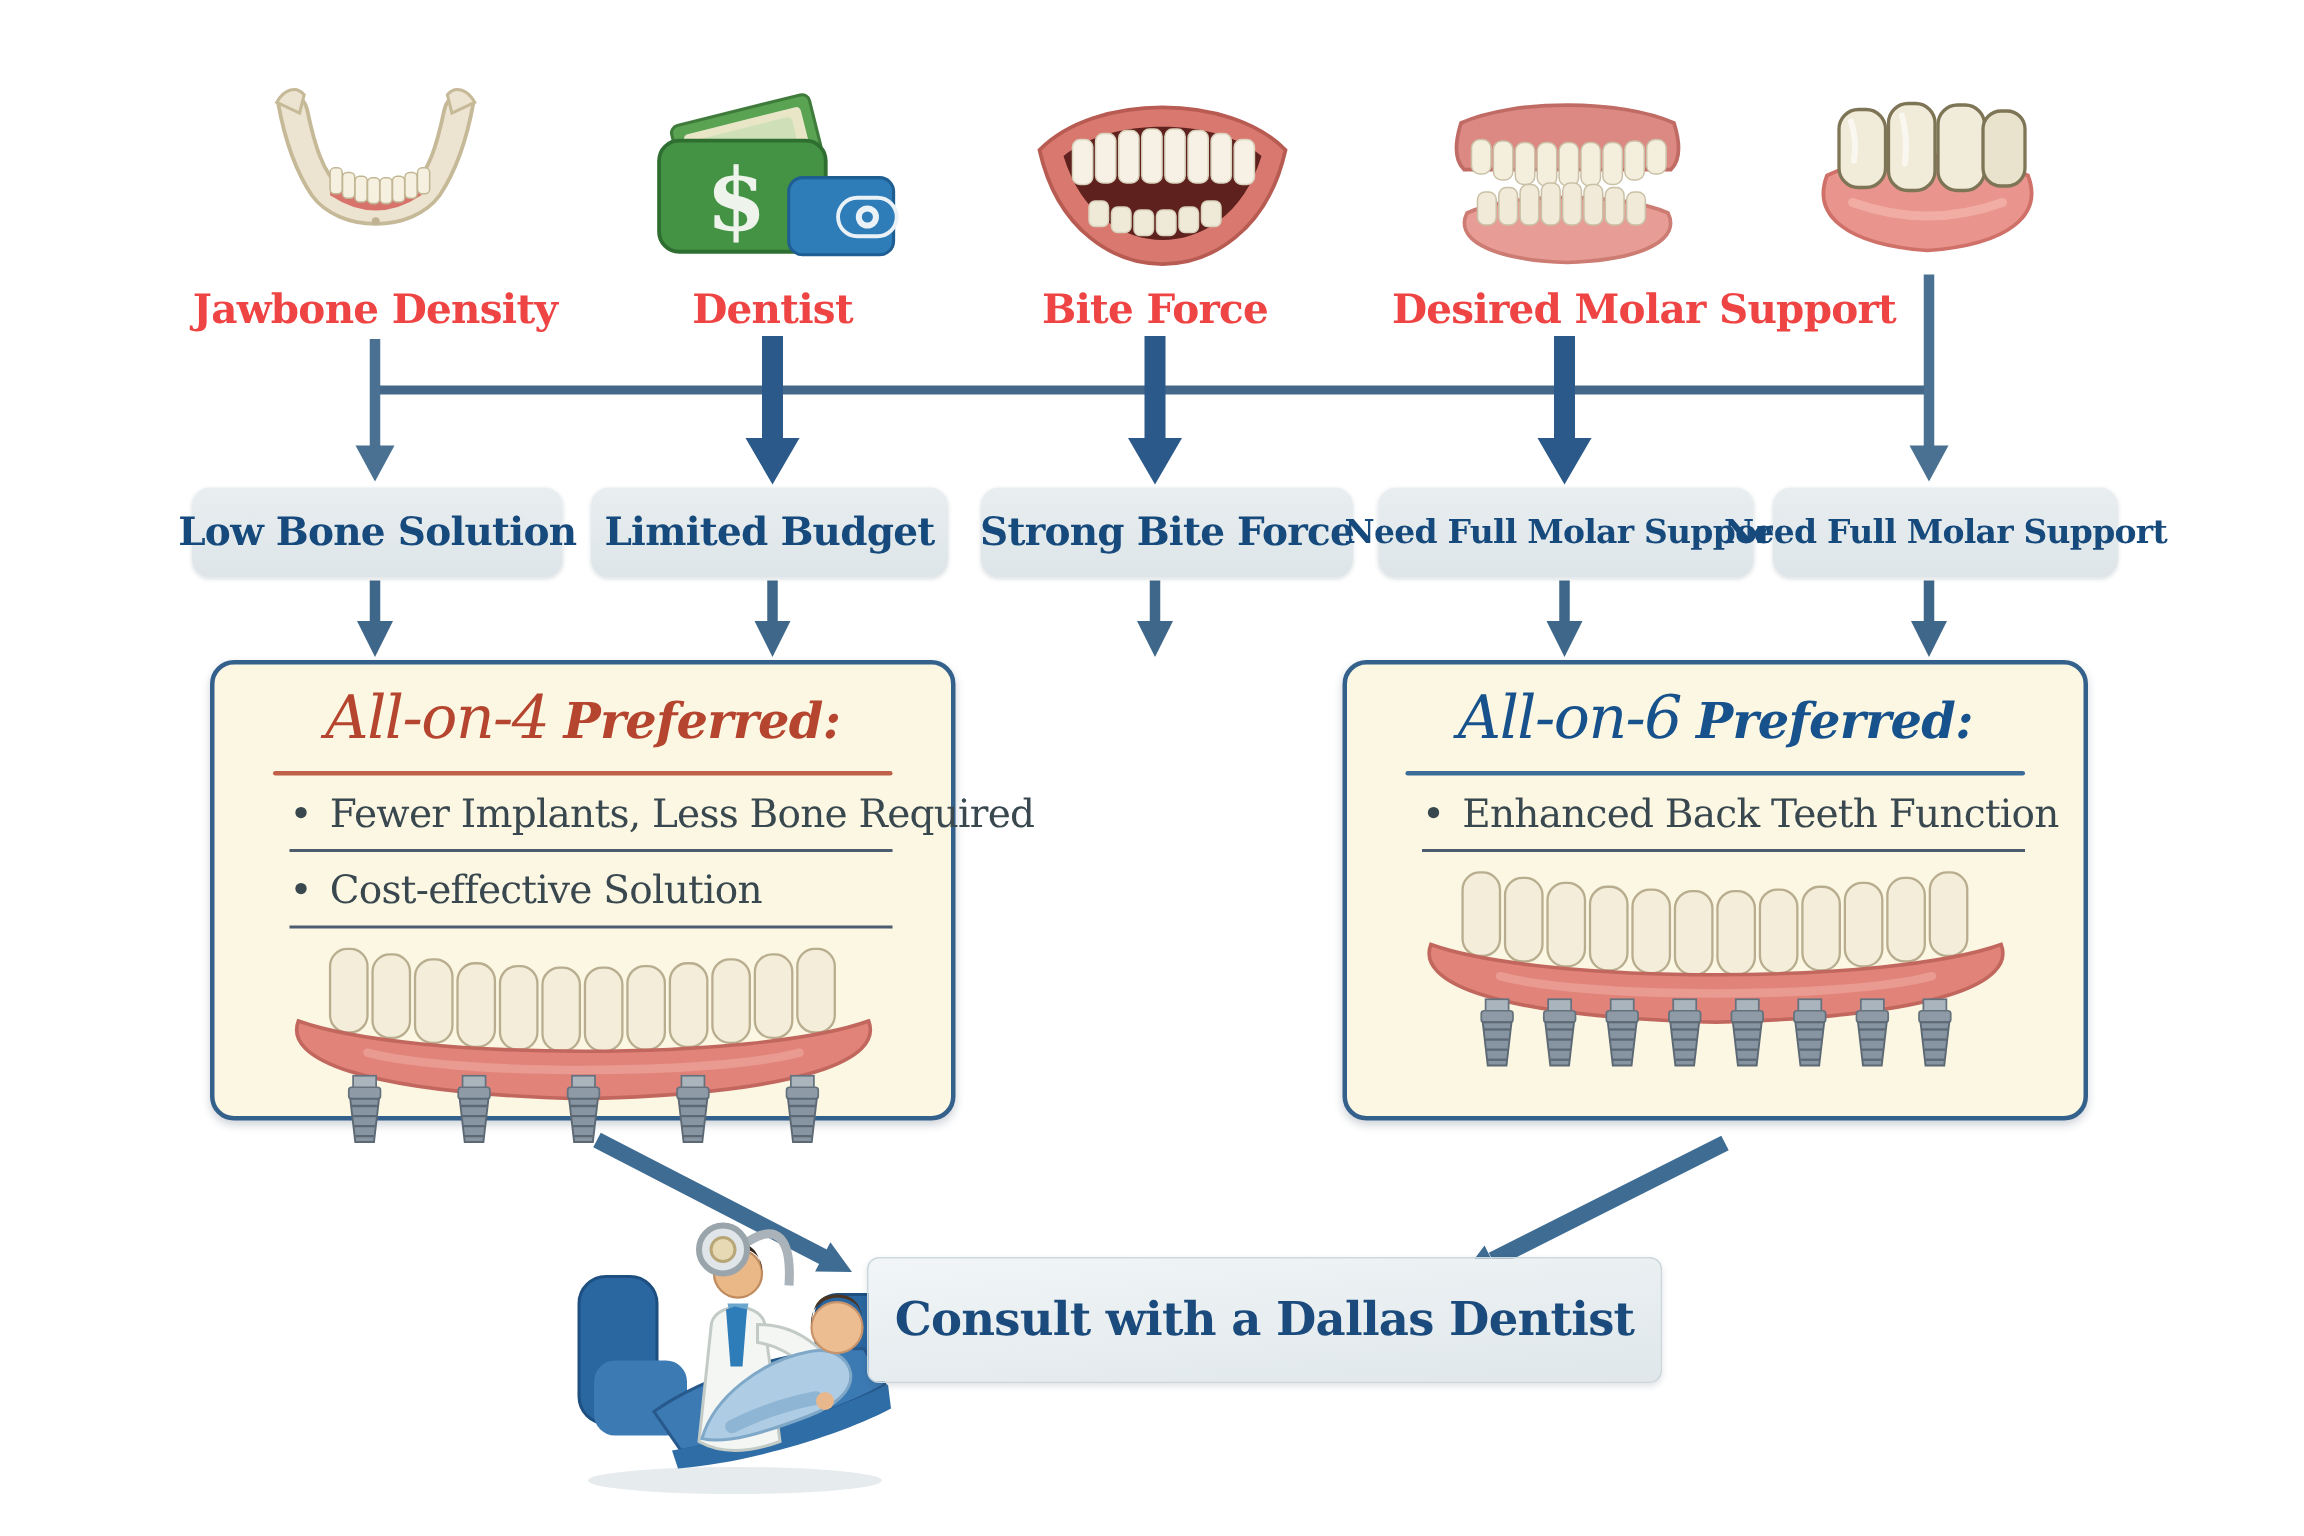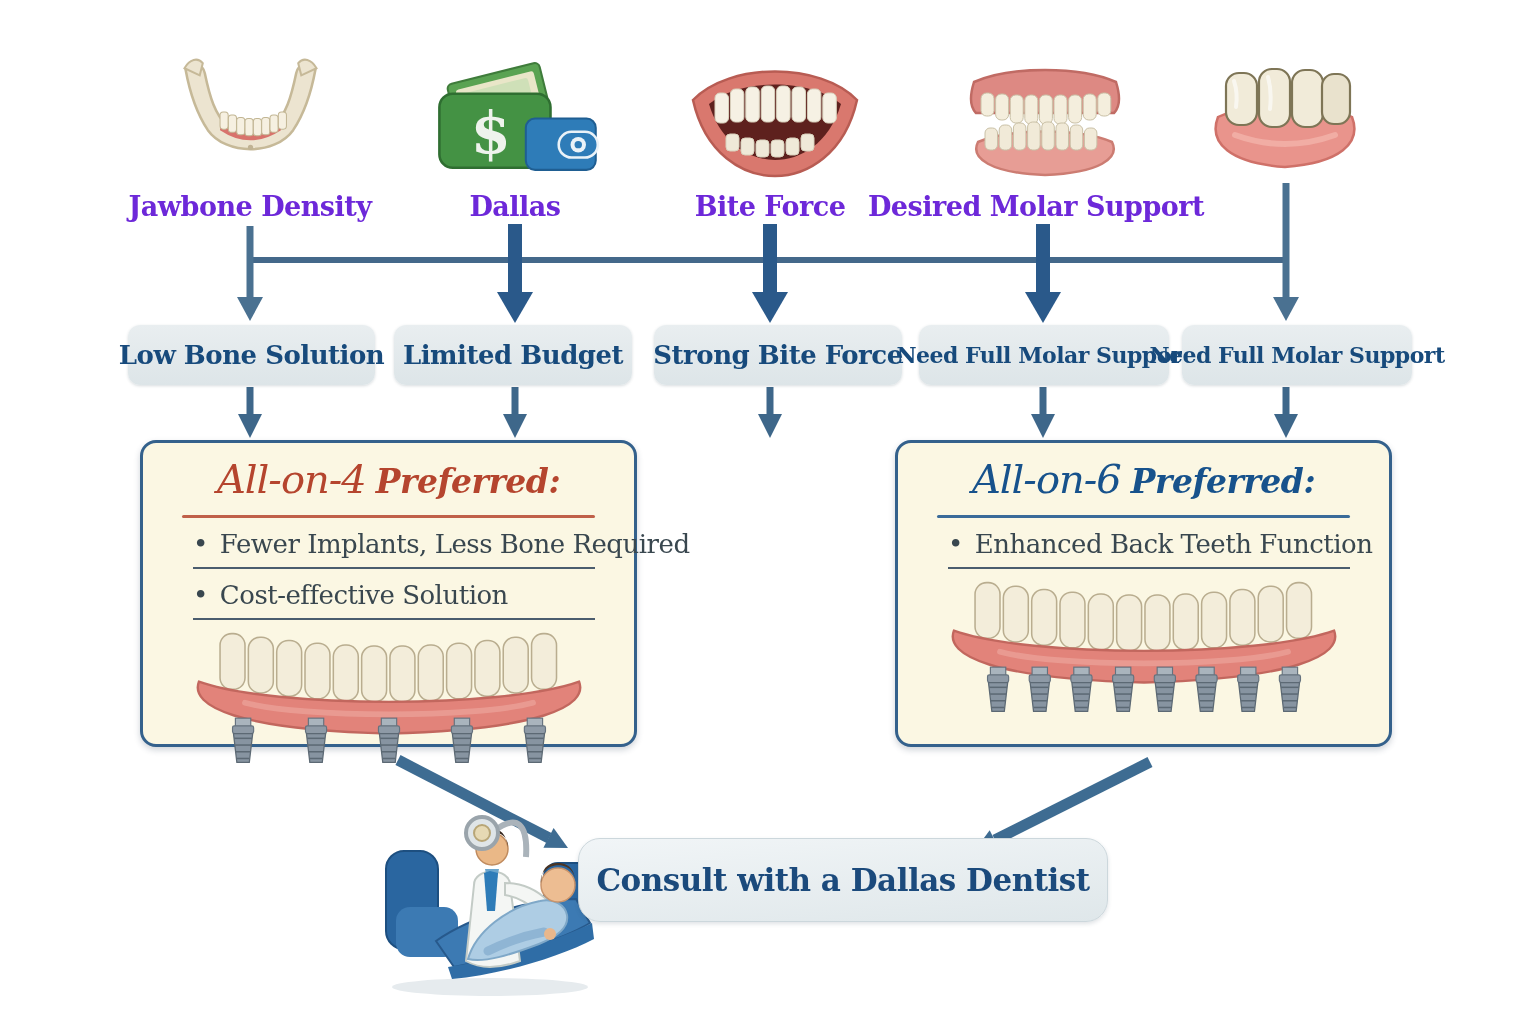--- a/index.html
+++ b/index.html
@@ -5,21 +5,21 @@
   html,body{margin:0;padding:0;background:#ffffff;}
   #canvas{
     position:relative;width:1536px;height:1024px;background:#ffffff;overflow:hidden;
     font-family:"DejaVu Serif","Liberation Serif",serif;
   }
   .abs{position:absolute;}
   svg{display:block;}
   
   .factor-label{
     position:absolute;top:191px;transform:translateX(-50%);
-    font-weight:bold;font-size:27px;color:#6d28d9;white-space:nowrap;letter-spacing:-.5px;
+    font-weight:bold;font-size:27px;color:#ef4444;white-space:nowrap;letter-spacing:-.5px;
   }
   
   .cond-box{
     position:absolute;top:325px;height:60px;border-radius:12px;
     background:linear-gradient(180deg,#e9eef0 0%,#dde5e8 100%);
     box-shadow:0 1px 3px rgba(40,60,80,.18);
     display:flex;align-items:center;justify-content:center;
     color:#174a7c;font-weight:bold;font-size:26px;white-space:nowrap;letter-spacing:-.5px;
   }
   .cond-box.sm{font-size:22px;}
@@ -36,21 +36,21 @@
   .outcome-qualifier{font-size:33px;font-weight:bold;font-style:italic;margin-left:10px;letter-spacing:-.5px;margin-top:11px;}
   .heading-rule{height:3px;width:413px;margin:5px auto 0;border-radius:2px;opacity:.85;}
   .bullet-row{
     width:402px;margin:11px 0 0 50px;border-bottom:2px solid #4b5d6e;padding-bottom:8px;
     font-size:26px;color:#39474f;white-space:nowrap;letter-spacing:-.5px;line-height:30px;
   }
   .bullet-row .dot{margin-right:12px;}
   .denture-svg{margin:6px auto 0;}
   
   .consult-box{
-    position:absolute;left:578px;top:838px;width:528px;height:82px;border-radius:22px;
+    position:absolute;left:578px;top:838px;width:528px;height:82px;border-radius:8px;
     background:linear-gradient(175deg,#f1f5f7 0%,#dfe7ea 100%);
     border:1px solid #ccd7dc;box-shadow:0 2px 4px rgba(40,60,80,.15);
     display:flex;align-items:center;justify-content:center;
     color:#1b4a7c;font-weight:bold;font-size:31px;white-space:nowrap;letter-spacing:-.5px;
   }
   .connectors{position:absolute;left:0;top:0;}
 </style>
 </head>
 <body>
 
@@ -166,23 +166,23 @@
     <rect x="26" y="14" width="31" height="52" rx="13" fill="#f1ebd9" stroke="#7e7556" stroke-width="2.2"></rect>
     <rect x="59" y="10" width="31" height="58" rx="13" fill="#f1ebd9" stroke="#7e7556" stroke-width="2.2"></rect>
     <rect x="92" y="11" width="31" height="57" rx="13" fill="#f1ebd9" stroke="#7e7556" stroke-width="2.2"></rect>
     <rect x="122" y="15" width="28" height="50" rx="12" fill="#e9e2cd" stroke="#7e7556" stroke-width="2.2"></rect>
     <path d="M34,22 Q38,34 36,48" stroke="#ffffff" stroke-width="4" fill="none" opacity=".6" stroke-linecap="round"></path>
     <path d="M68,18 Q72,32 70,50" stroke="#ffffff" stroke-width="4" fill="none" opacity=".6" stroke-linecap="round"></path>
     <path d="M35,76 Q85,94 135,76" stroke="#f3b3aa" stroke-width="6" fill="none" opacity=".8" stroke-linecap="round"></path>
   </svg>
 
   <div class="factor-label" style="left:250px">Jawbone Density</div>
-  <div class="factor-label" style="left:515px">Dallas</div>
+  <div class="factor-label" style="left:515px">Dentist</div>
   <div class="factor-label" style="left:770px">Bite Force</div>
-  <div class="factor-label" style="left:1036px">Desired Molar Support</div>
+  <div class="factor-label" style="left:1096px">Desired Molar Support</div>
 
   <div class="cond-box" style="left:128px;width:247px">Low Bone Solution</div>
   <div class="cond-box" style="left:654px;width:248px">Strong Bite Force</div>
   <div class="cond-box" style="left:394px;width:238px">Limited Budget</div>
   <div class="cond-box sm" style="left:919px;width:250px">Need Full Molar Support</div>
   <div class="cond-box sm" style="left:1182px;width:230px">Need Full Molar Support</div>
 
   <div class="outcome-box" style="left:140px">
     <div class="outcome-heading">
       <span class="outcome-title" style="color: rgb(181, 69, 46);">All-on-4</span><span class="outcome-qualifier" style="color: rgb(181, 69, 46);">Preferred:</span>

